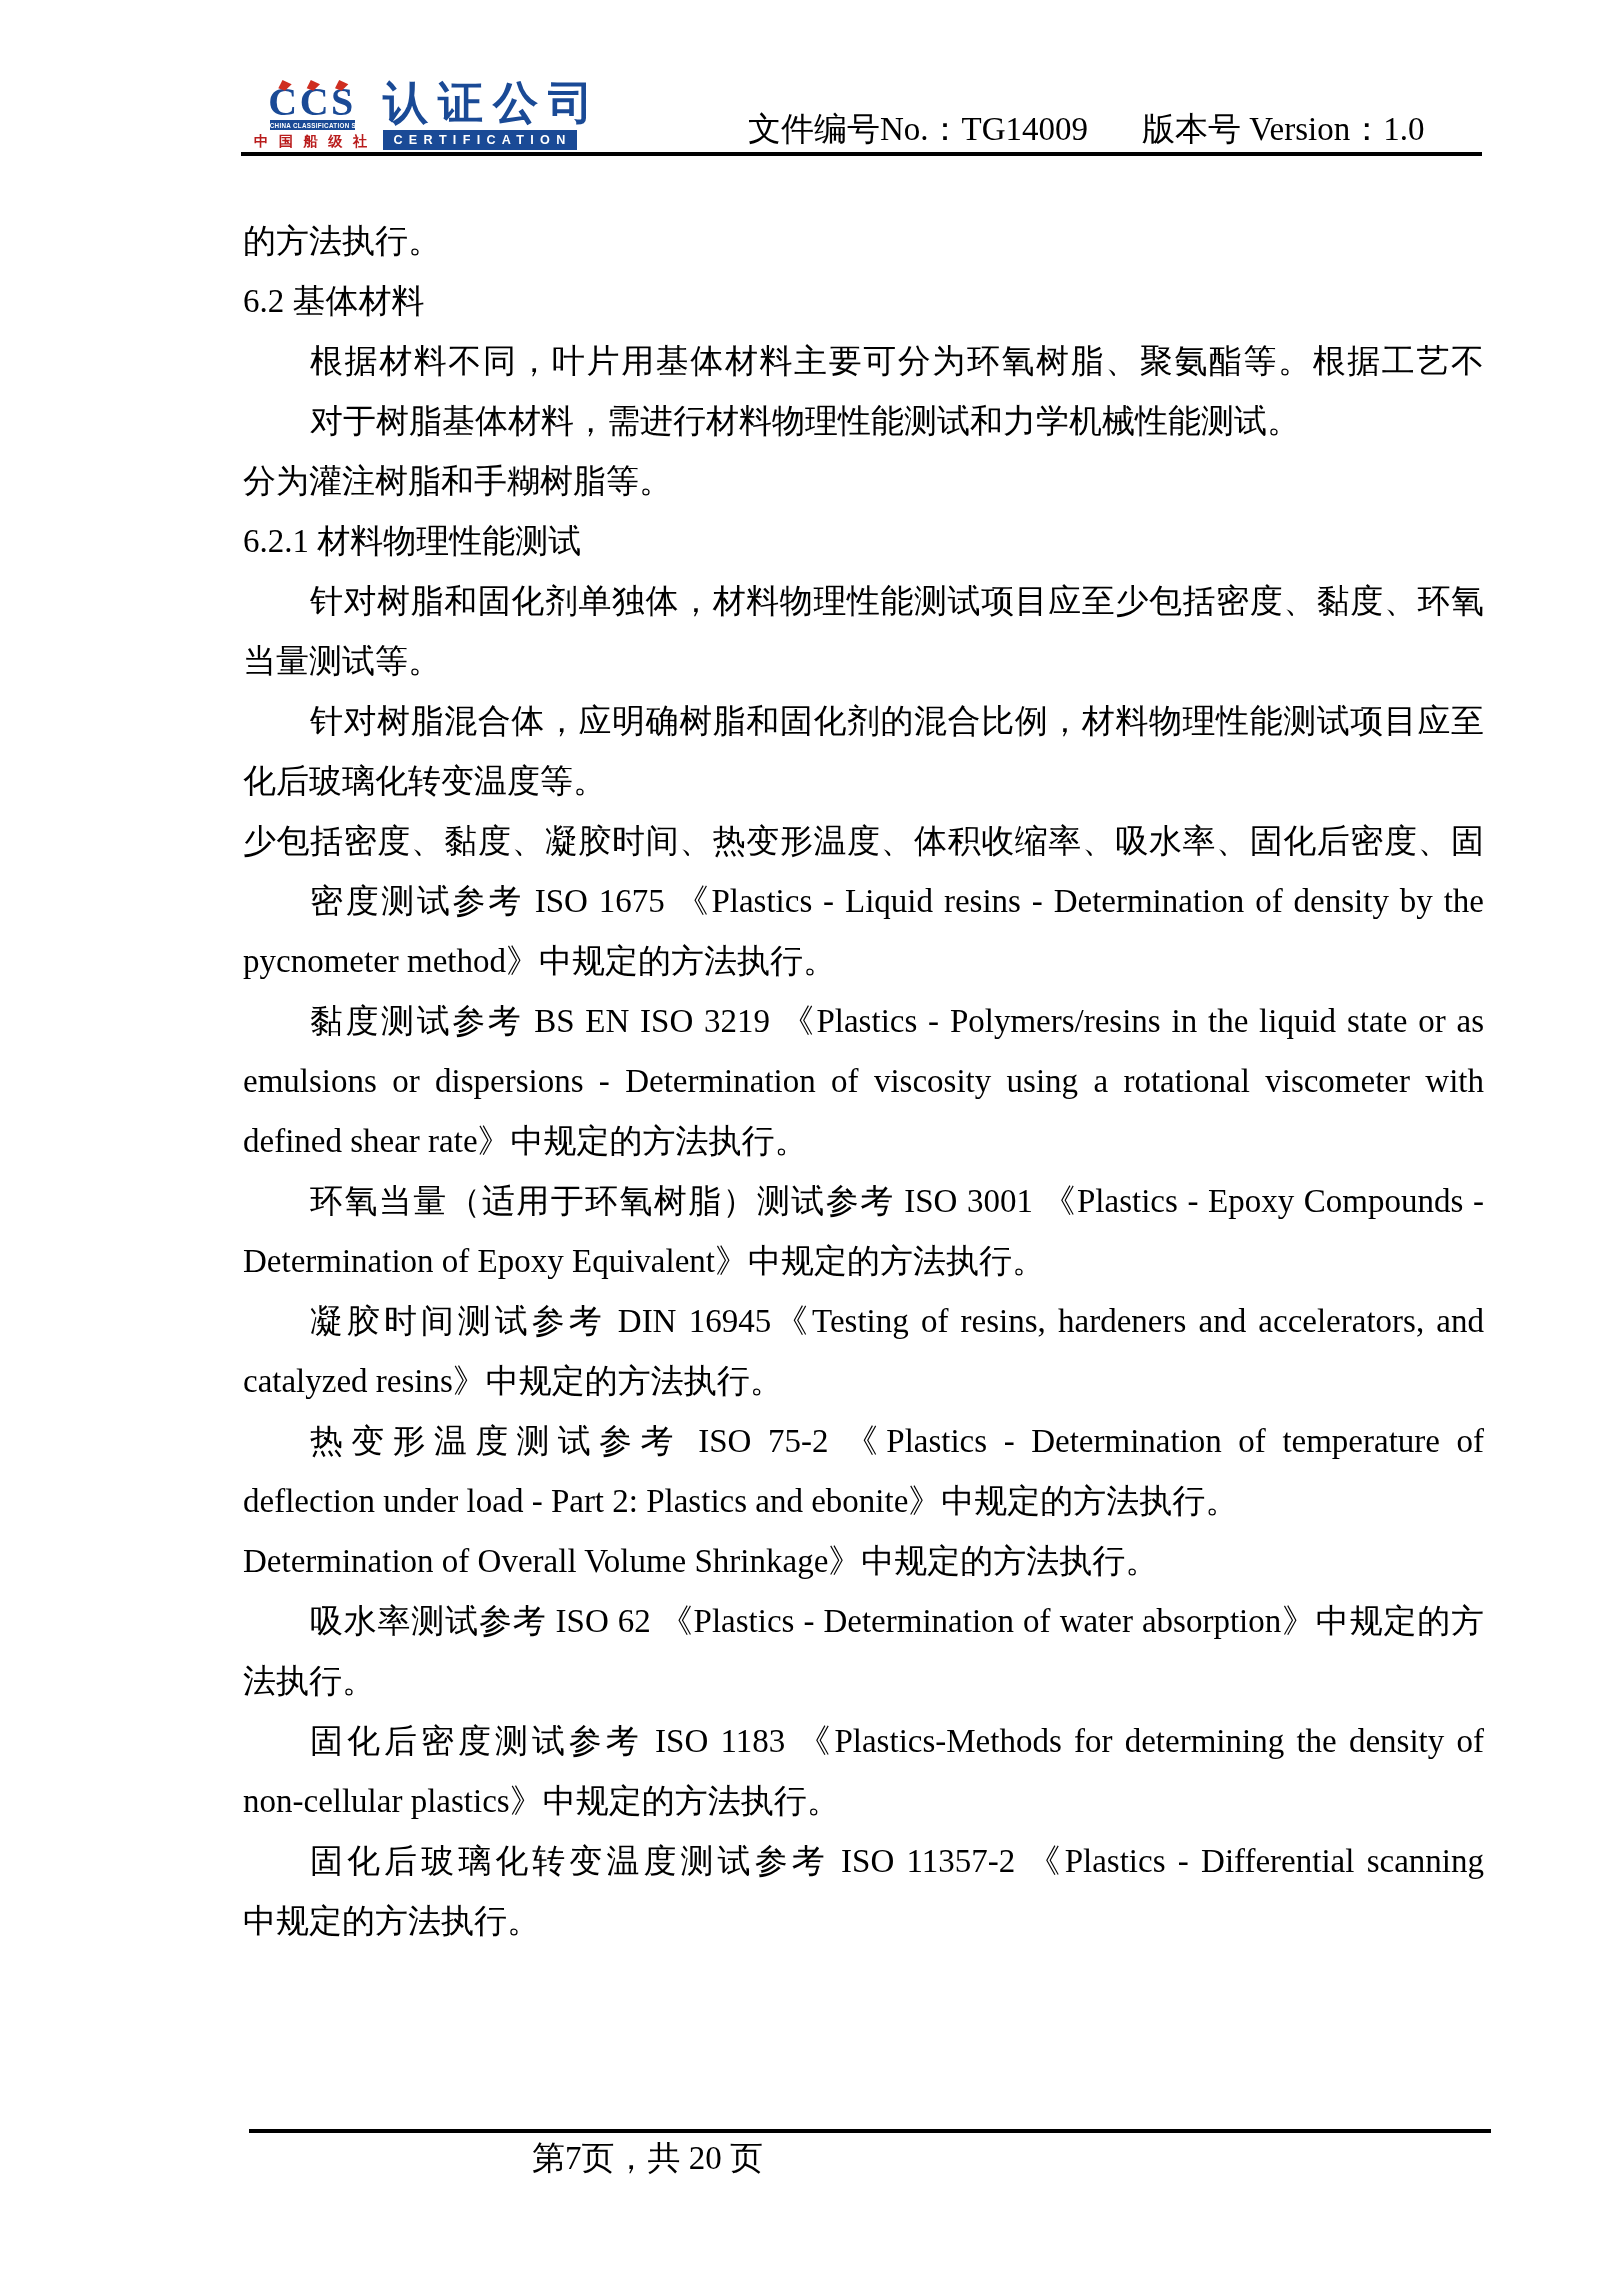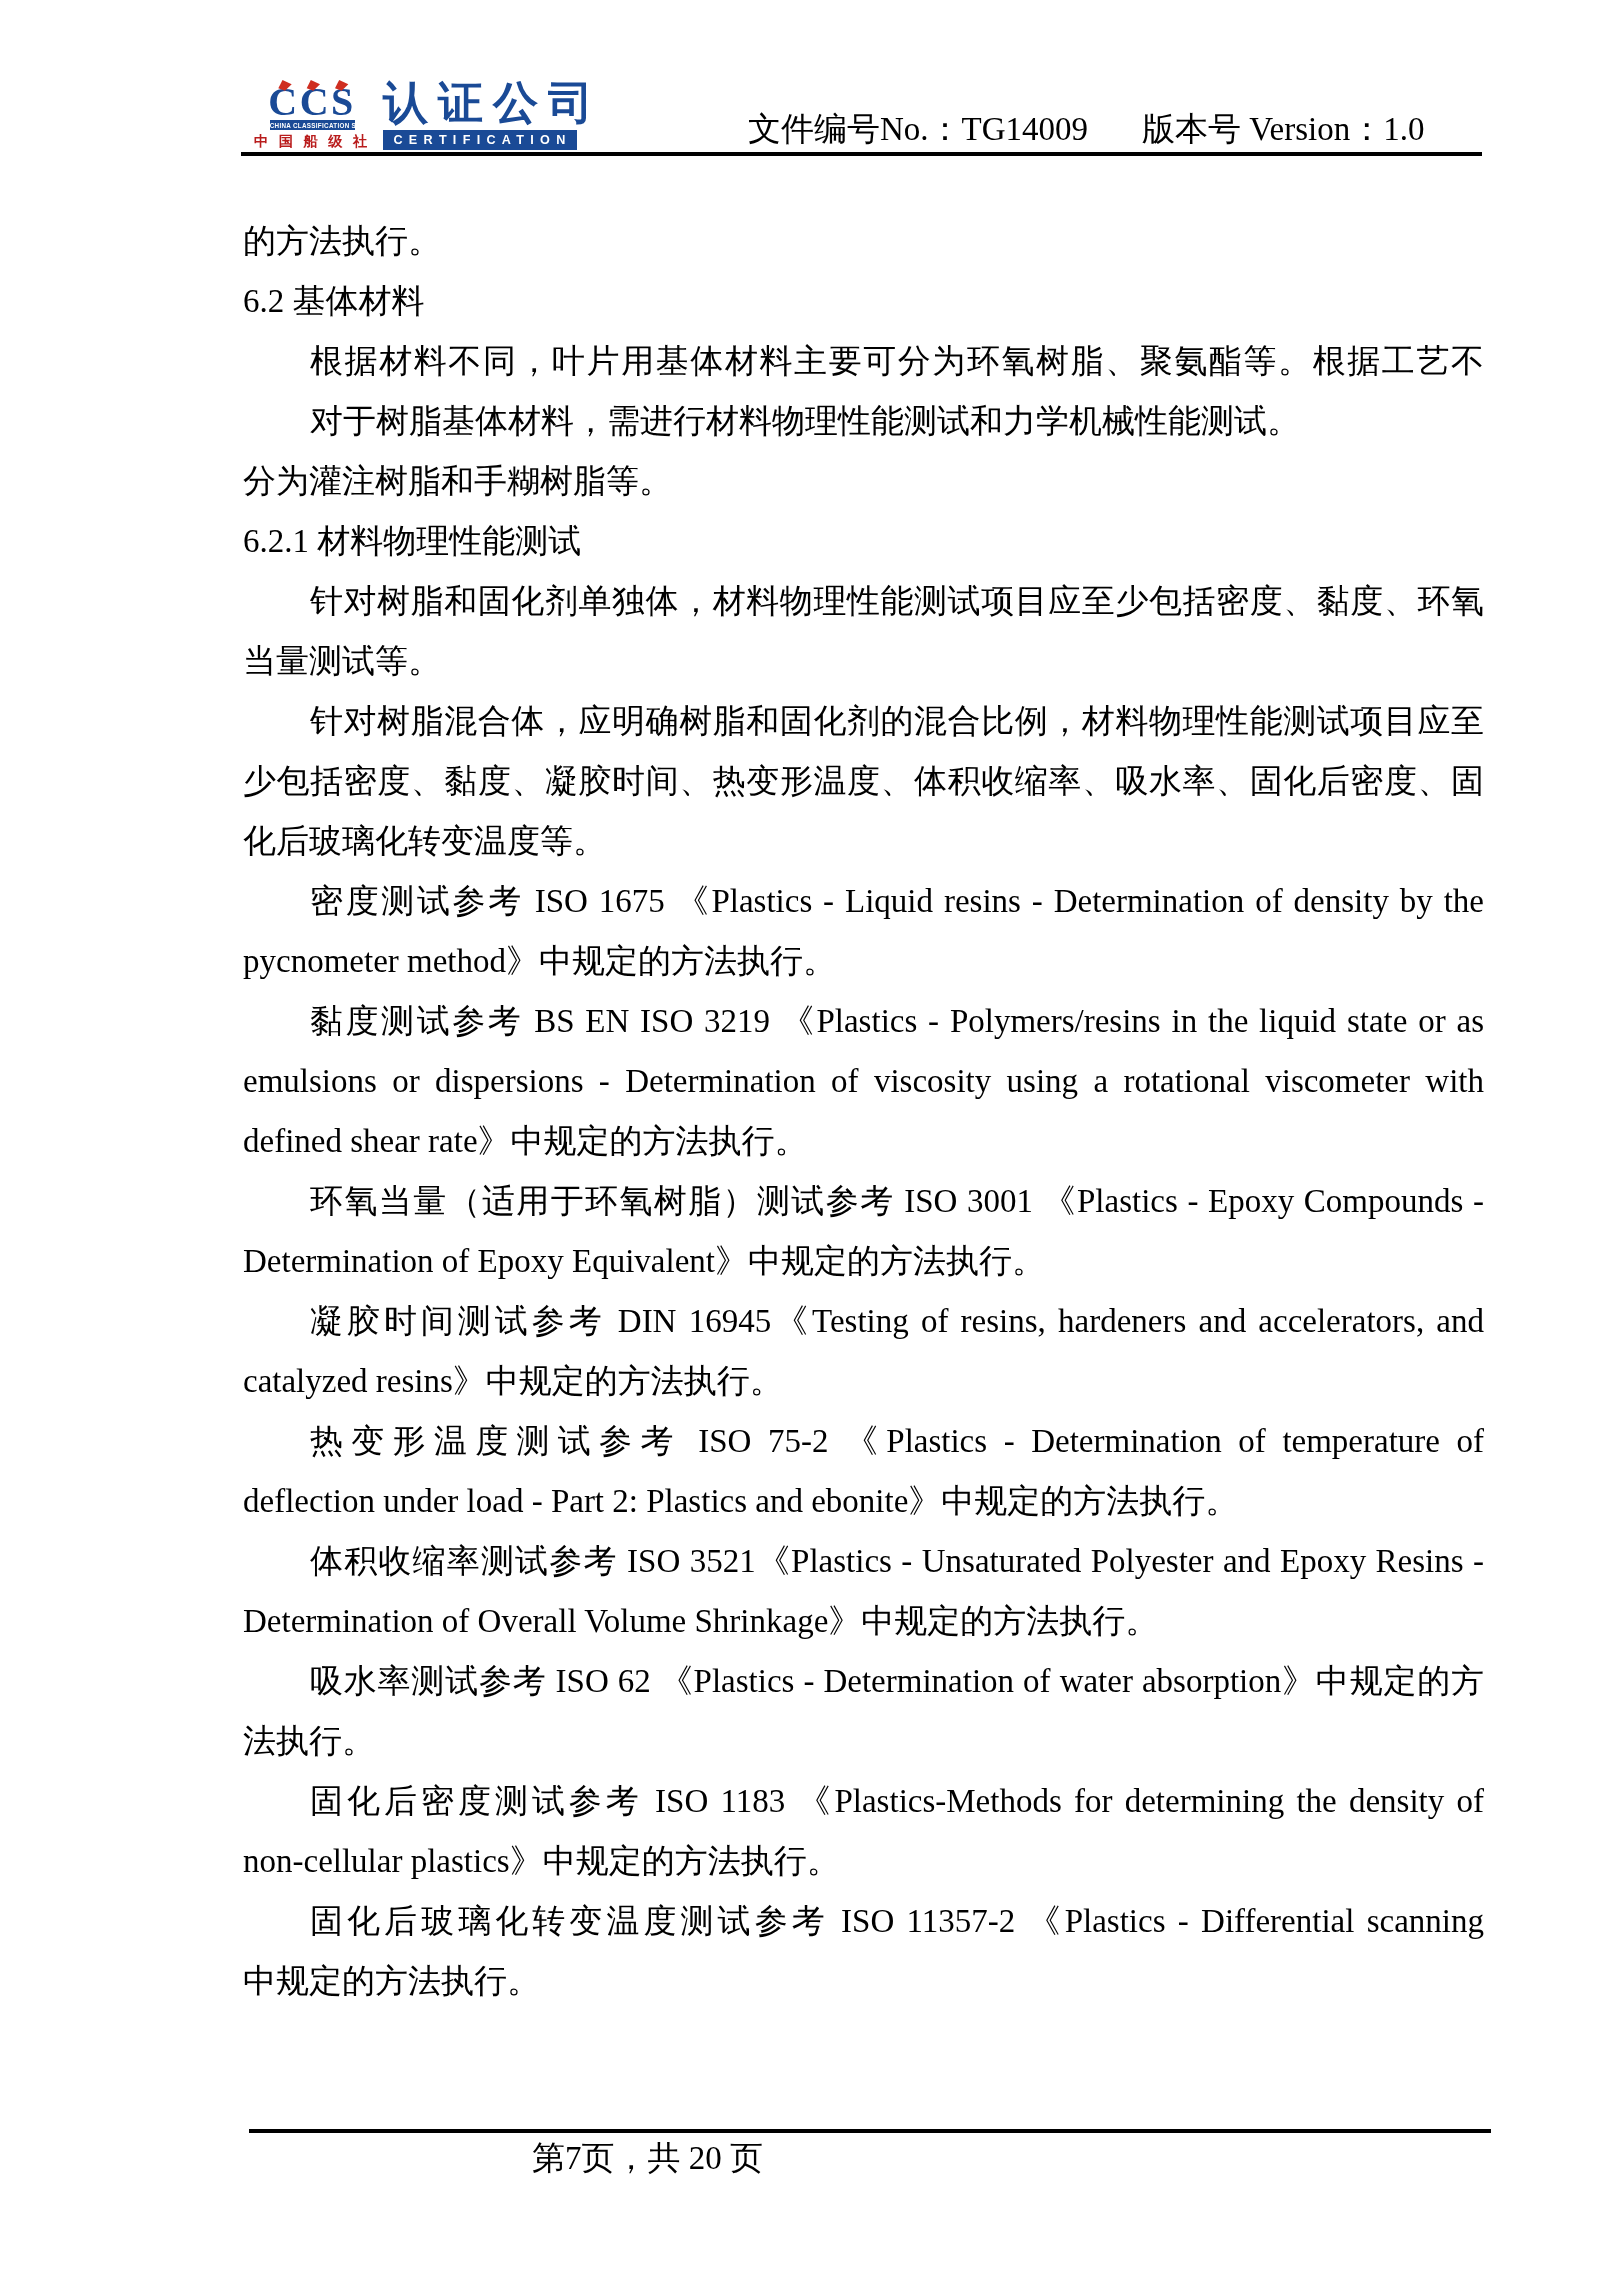--- a/index.html
+++ b/index.html
@@ -94,34 +94,33 @@
   <main class="doc-body">
       <div class="line">的方法执行。</div>
       <div class="line">6.2 基体材料</div>
       <div class="line indent justify">根据材料不同，叶片用基体材料主要可分为环氧树脂、聚氨酯等。根据工艺不同，</div>
       <div class="line indent">对于树脂基体材料，需进行材料物理性能测试和力学机械性能测试。</div>
       <div class="line">分为灌注树脂和手糊树脂等。</div>
       <div class="line">6.2.1 材料物理性能测试</div>
       <div class="line indent justify">针对树脂和固化剂单独体，材料物理性能测试项目应至少包括密度、黏度、环氧</div>
       <div class="line">当量测试等。</div>
       <div class="line indent justify">针对树脂混合体，应明确树脂和固化剂的混合比例，材料物理性能测试项目应至</div>
+      <div class="line">化后玻璃化转变温度等。</div>
       <div class="line justify">少包括密度、黏度、凝胶时间、热变形温度、体积收缩率、吸水率、固化后密度、固</div>
-      <div class="line">化后玻璃化转变温度等。</div>
       <div class="line indent justify">密度测试参考 ISO 1675 《Plastics - Liquid resins - Determination of density by the</div>
       <div class="line">pycnometer method》中规定的方法执行。</div>
       <div class="line indent justify">黏度测试参考 BS EN ISO 3219 《Plastics - Polymers/resins in the liquid state or as</div>
       <div class="line justify">emulsions or dispersions - Determination of viscosity using a rotational viscometer with</div>
       <div class="line">defined shear rate》中规定的方法执行。</div>
       <div class="line indent justify">环氧当量（适用于环氧树脂）测试参考 ISO 3001 《Plastics - Epoxy Compounds -</div>
       <div class="line">Determination of Epoxy Equivalent》中规定的方法执行。</div>
       <div class="line indent justify">凝胶时间测试参考 DIN 16945《Testing of resins, hardeners and accelerators, and</div>
       <div class="line">catalyzed resins》中规定的方法执行。</div>
       <div class="line indent justify">热变形温度测试参考 ISO 75-2 《Plastics - Determination of temperature of</div>
       <div class="line">deflection under load - Part 2: Plastics and ebonite》中规定的方法执行。</div>
-      <div class="line indent justify">体积收缩率测试参考 ISO 3521《Plastics - Unsaturated Polyester and Epoxy Resins -</div>
       <div class="line">Determination of Overall Volume Shrinkage》中规定的方法执行。</div>
       <div class="line indent justify">吸水率测试参考 ISO 62 《Plastics - Determination of water absorption》中规定的方</div>
       <div class="line">法执行。</div>
       <div class="line indent justify">固化后密度测试参考 ISO 1183 《Plastics-Methods for determining the density of</div>
       <div class="line">non-cellular plastics》中规定的方法执行。</div>
       <div class="line indent justify">固化后玻璃化转变温度测试参考 ISO 11357-2 《Plastics - Differential scanning</div>
       <div class="line">中规定的方法执行。</div>
     </main>
 
   <div class="footer-rule"></div>

